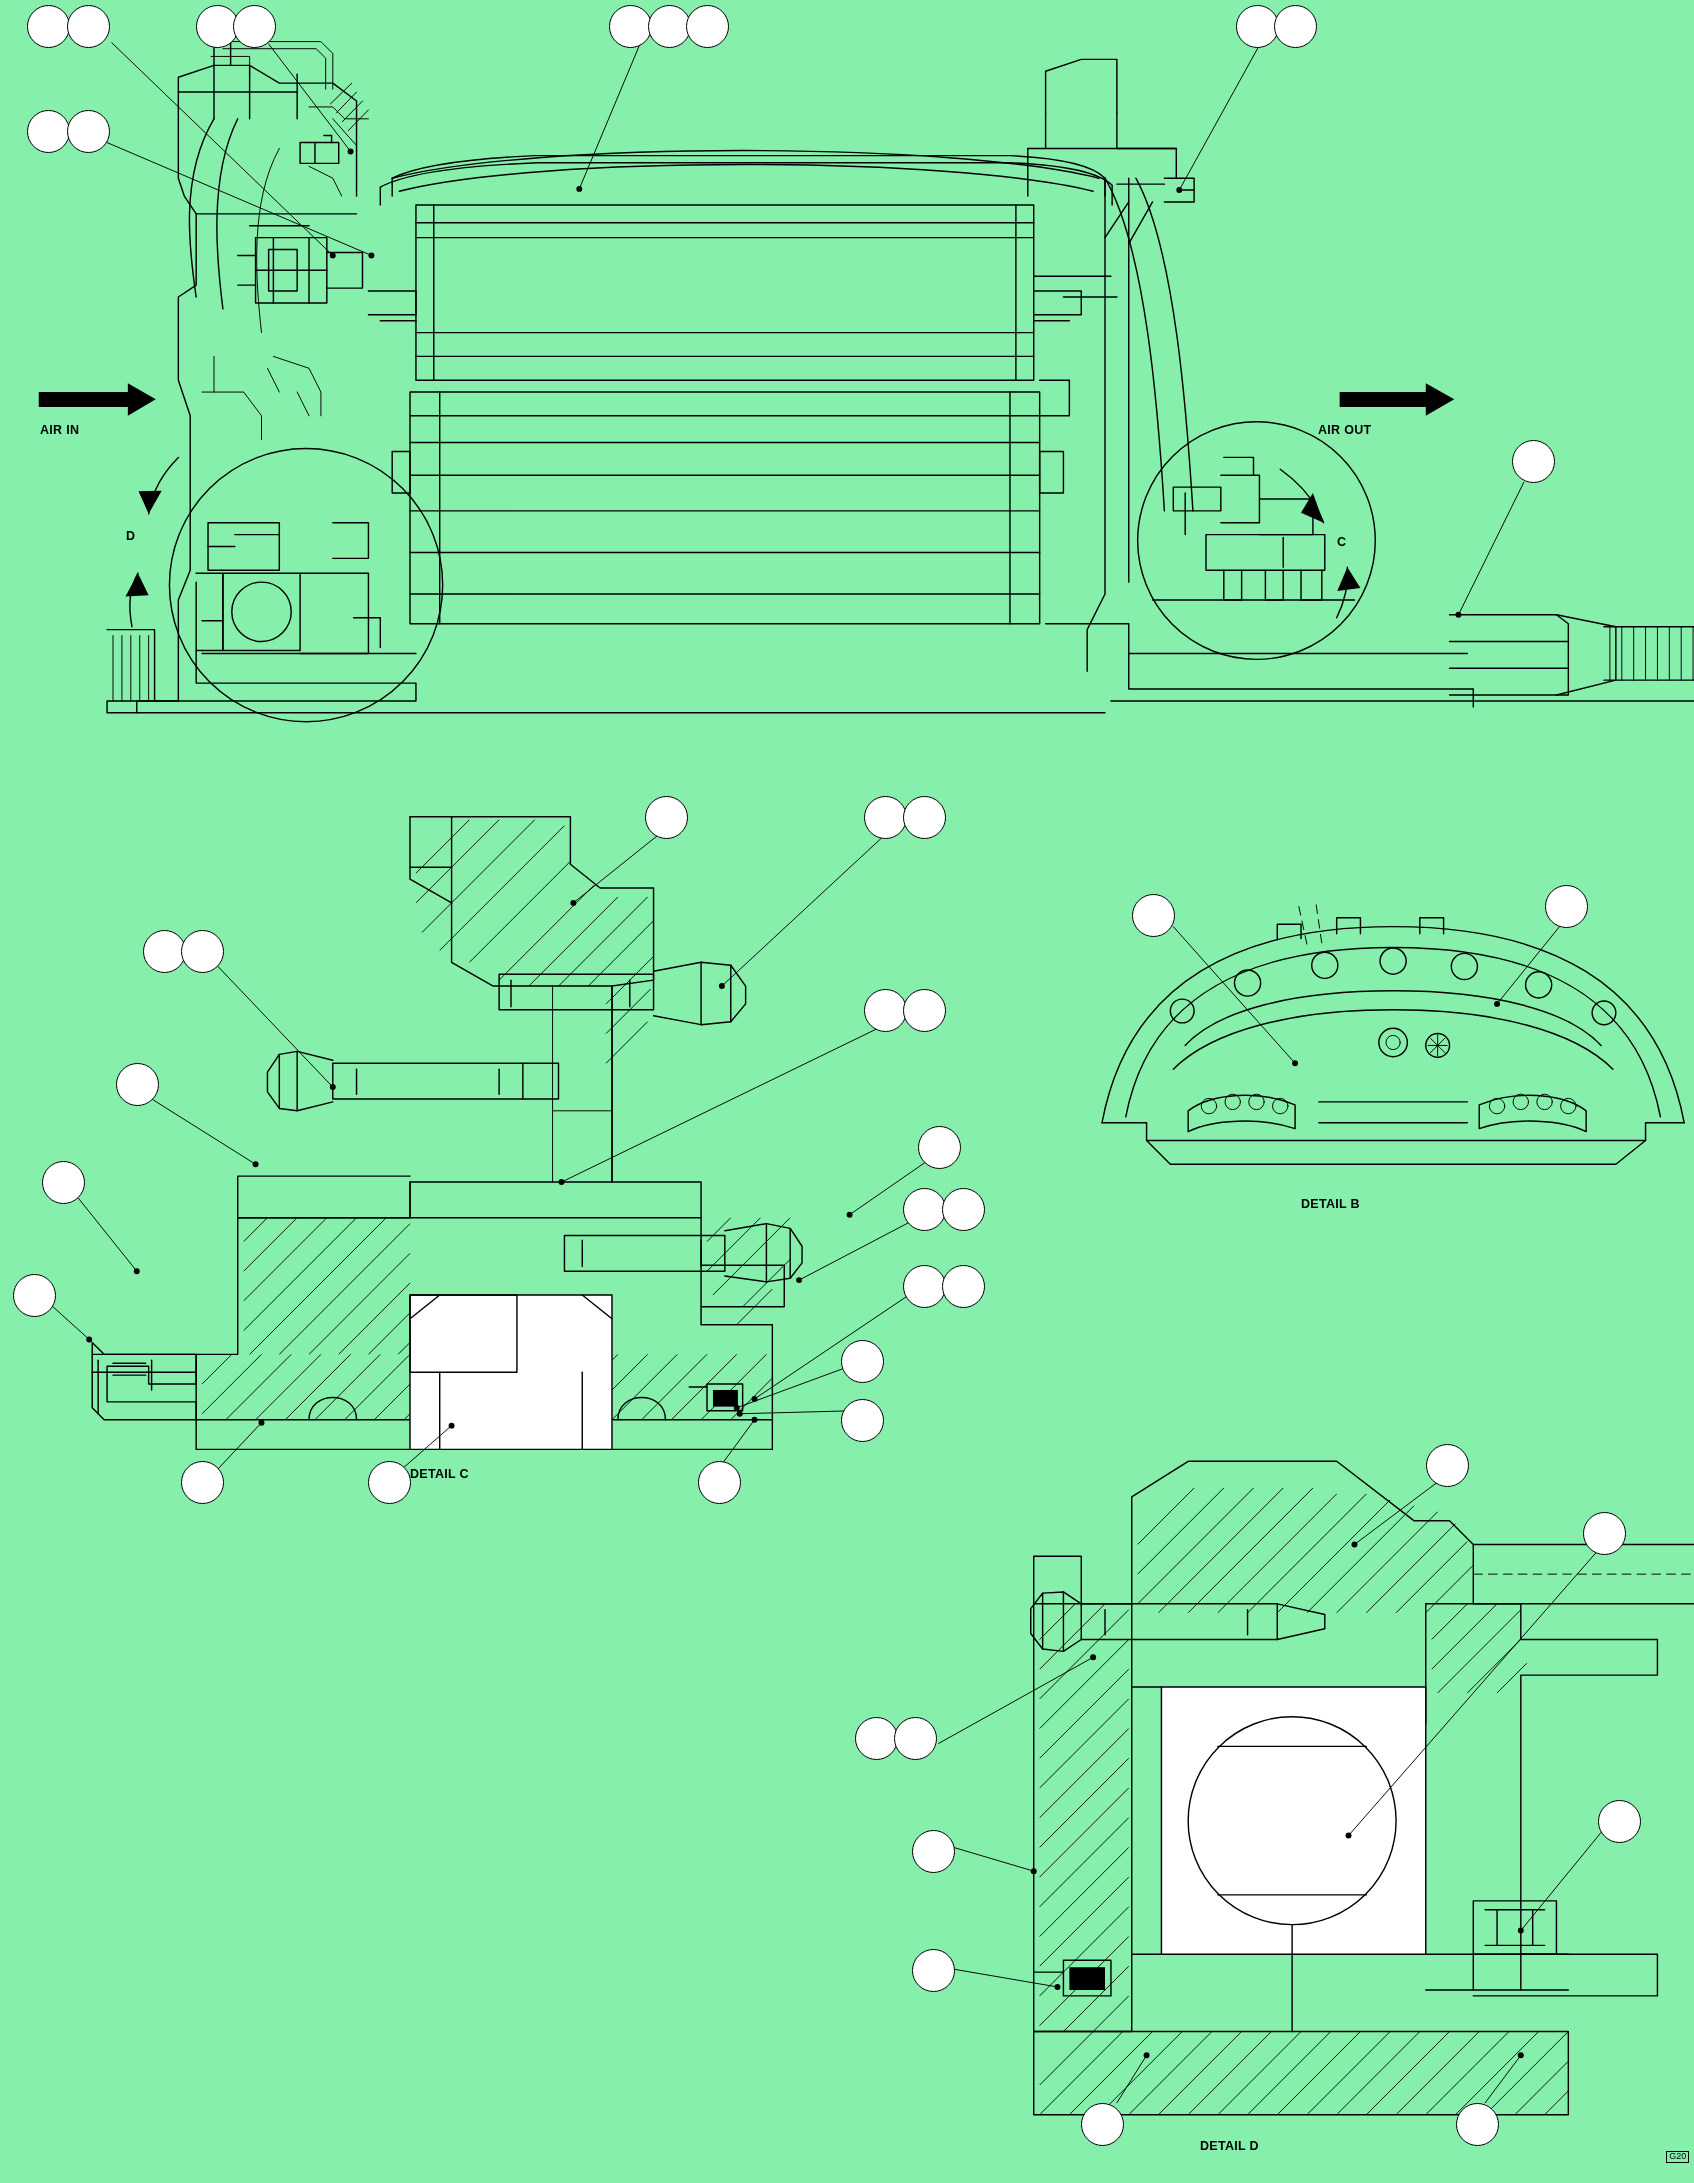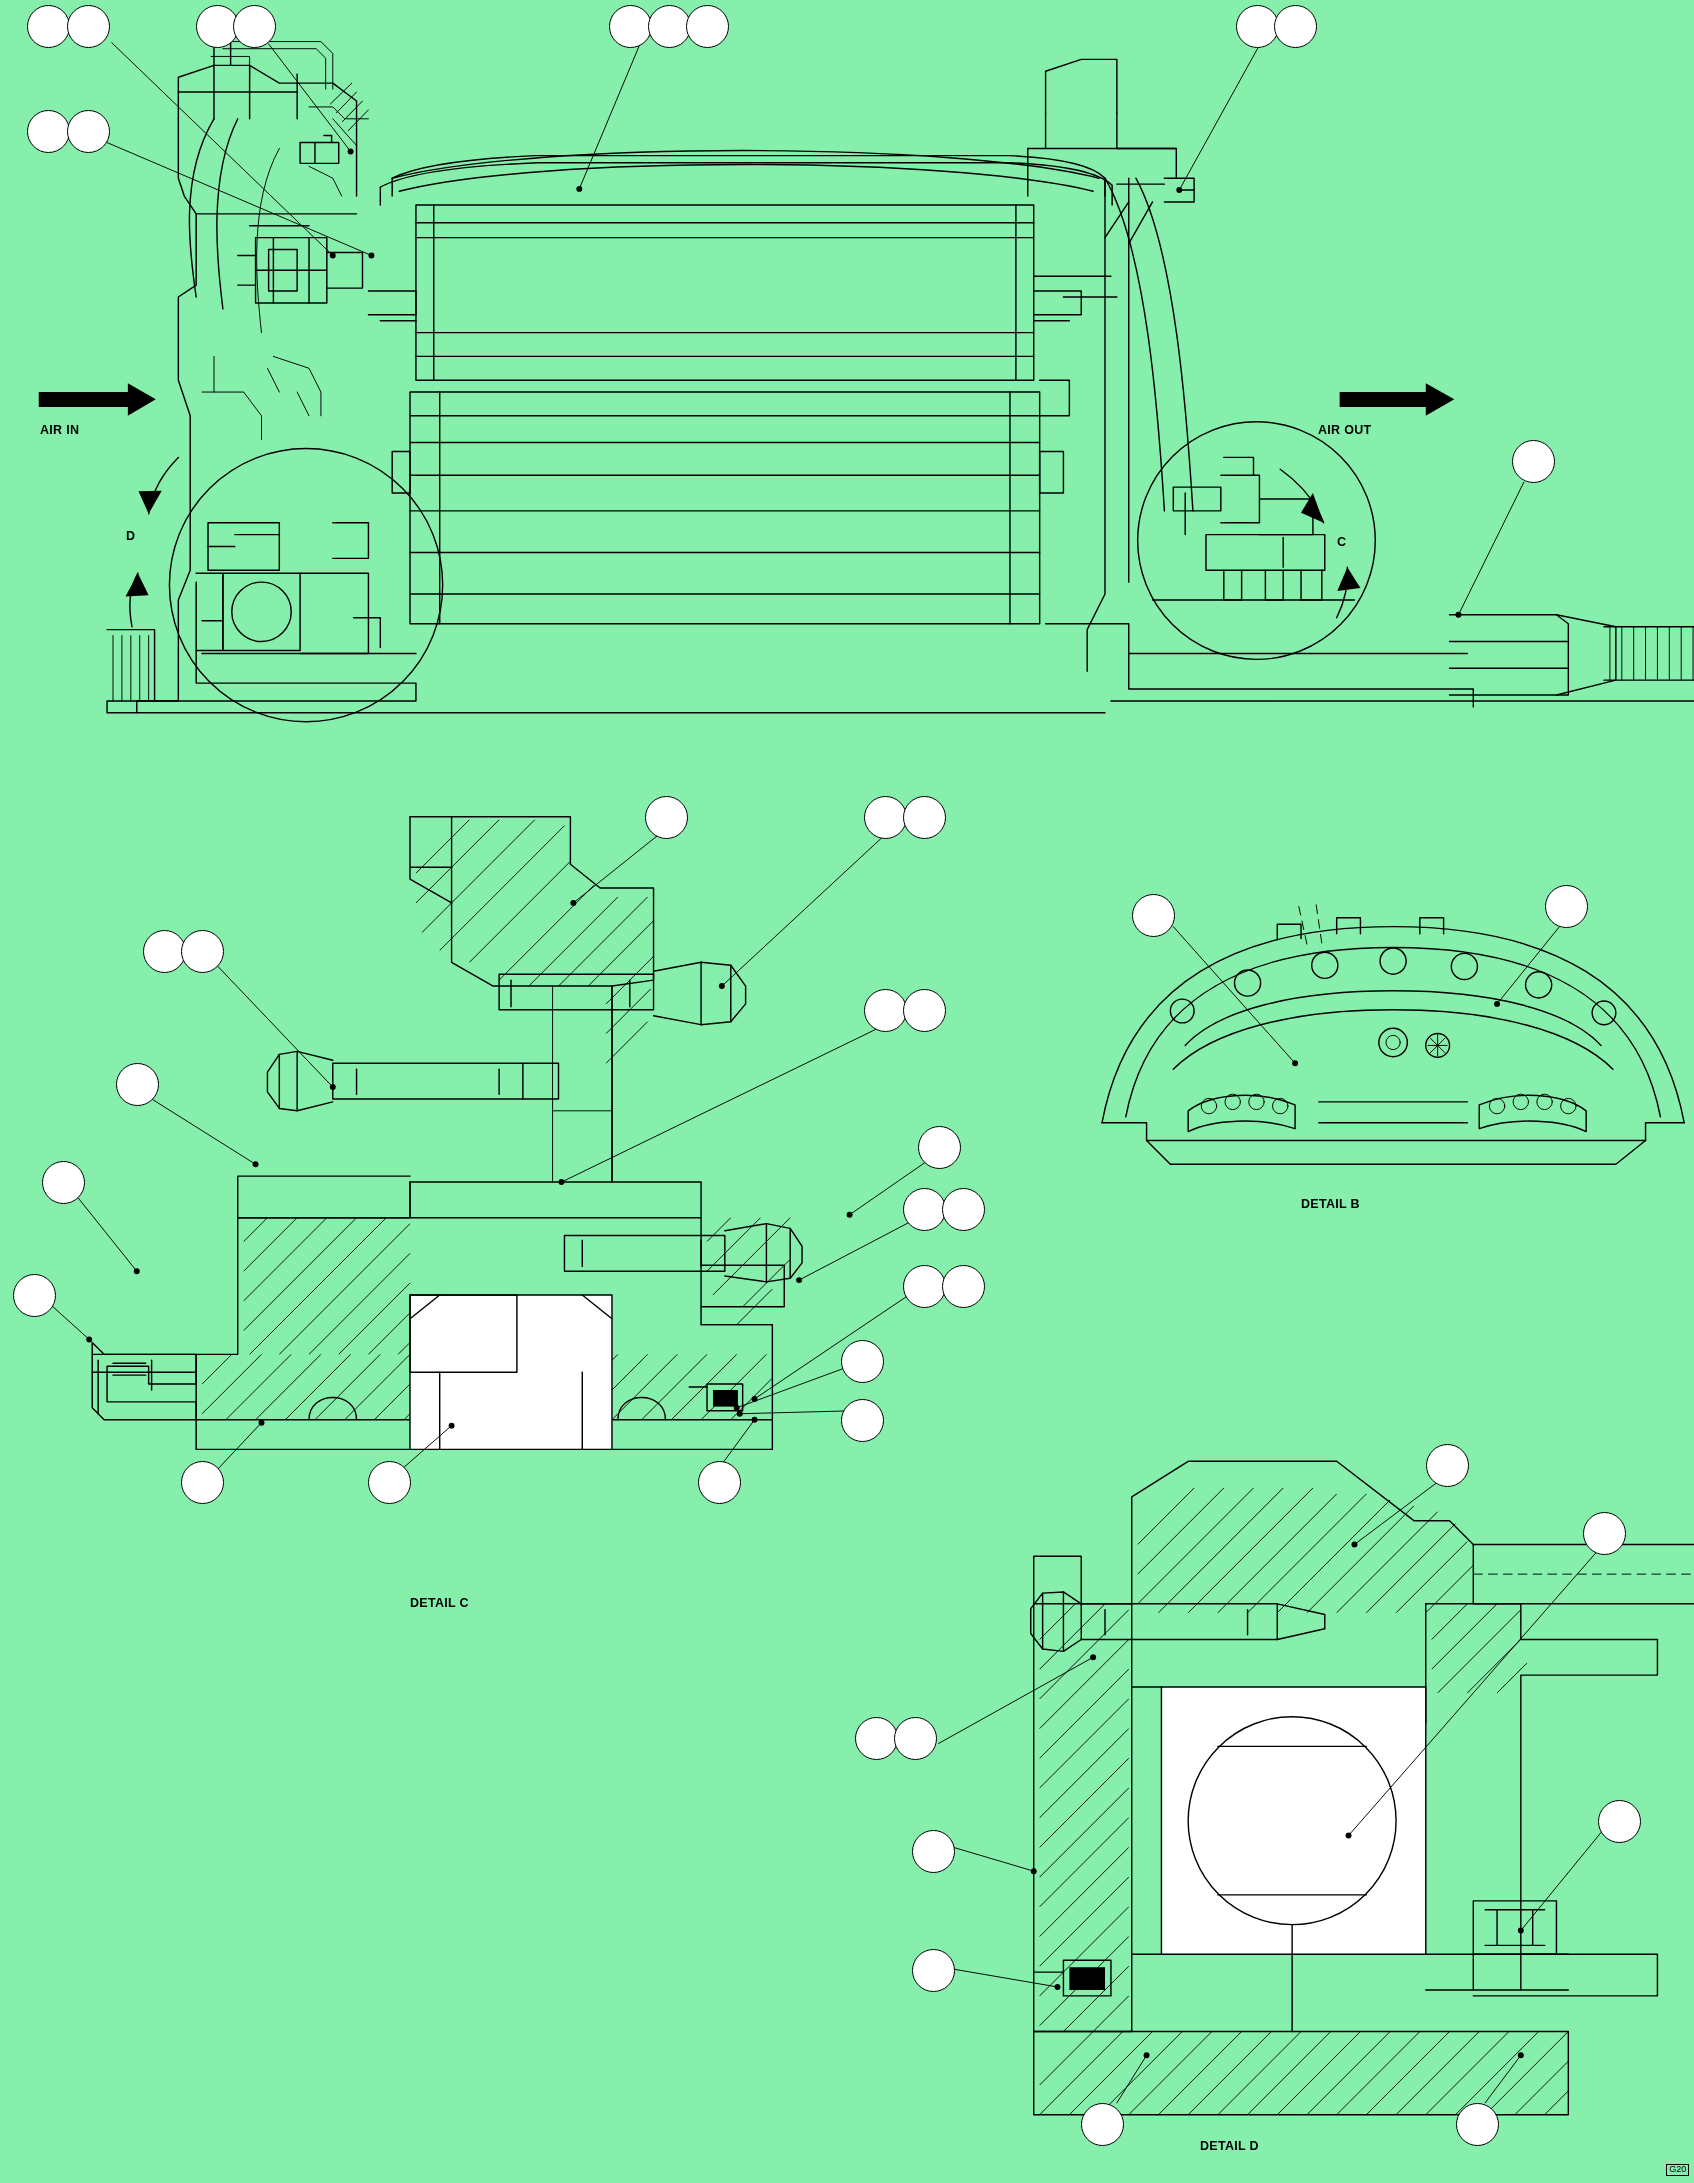--- a/index.html
+++ b/index.html
@@ -71,21 +71,21 @@
     font-weight: bold;
     color: #000;
     white-space: nowrap;
     letter-spacing: 0.3px;
   }
   .lbl-md { font-size: 12.5px; }
   .lbl-detail { font-size: 12.5px; font-weight: bold; text-align: right; }
   .corner-code {
     position: absolute;
     right: 6px;
-    bottom: 7px;
+    bottom: 20px;
     font-size: 9px;
     font-family: "Liberation Sans", sans-serif;
     color: #000;
     border: 0.9px solid #000;
     padding: 0.6px 1.8px;
     line-height: 1;
     margin-top: 44px;
   }
 </style>
 </head>
@@ -532,19 +532,19 @@
       <div class="balloon" style="left: 912px; top: 1949px; width: 43px; height: 43px;"></div>
       <div class="balloon" style="left: 1081px; top: 2103px; width: 43px; height: 43px;"></div>
       <div class="balloon" style="left: 1456px; top: 2103px; width: 43px; height: 43px;"></div>
     </div>
 
   <div class="lbl lbl-md" style="left:40px; top:423px;">AIR IN</div>
   <div class="lbl lbl-md" style="left:1318px; top:423px;">AIR OUT</div>
   <div class="lbl lbl-md" style="left:126px; top:529px;">D</div>
   <div class="lbl lbl-md" style="left:1337px; top:535px;">C</div>
   <div class="lbl lbl-detail" style="left:1301px; top:1197px;">DETAIL B</div>
-  <div class="lbl lbl-detail" style="left:410px; top:1596px;">DETAIL C</div>
+  <div class="lbl lbl-detail" style="left:410px; top:1467px;">DETAIL C</div>
   <div class="lbl lbl-detail" style="left:1200px; top:2139px;">DETAIL D</div>
 
   <div class="corner-code">G20</div>
 
 </div>
 
 
 </body></html>

